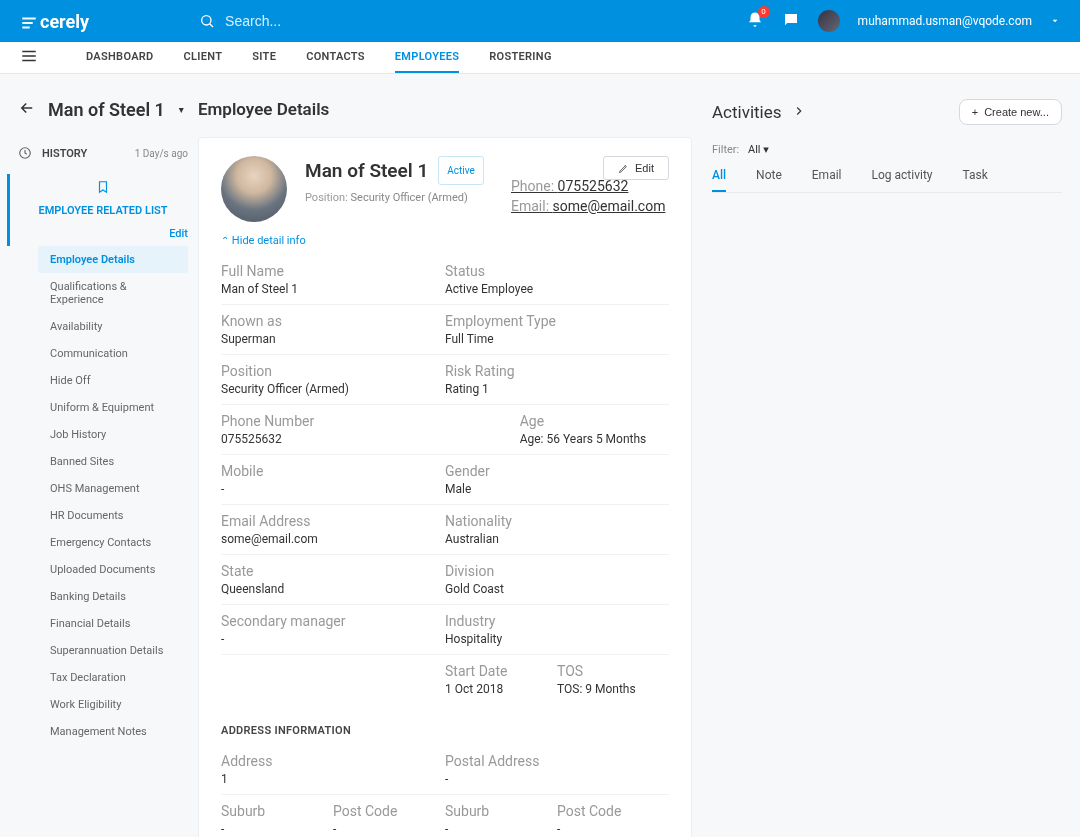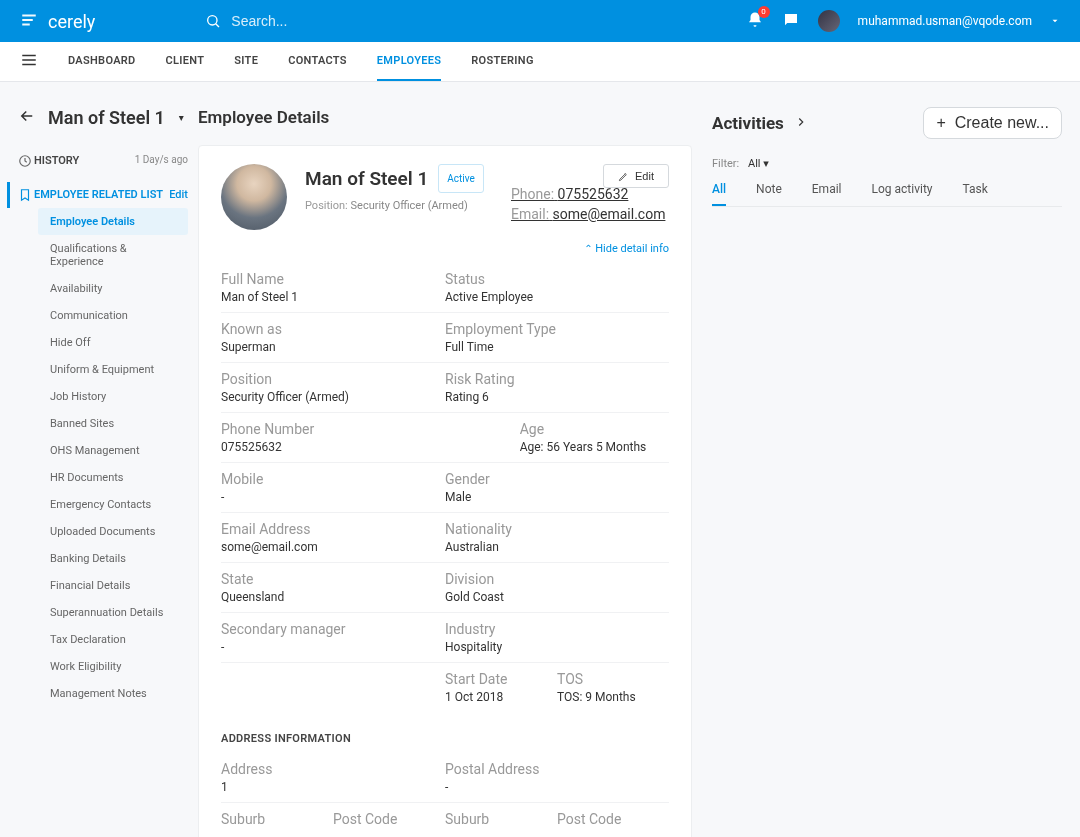--- a/index.html
+++ b/index.html
@@ -1,76 +1,76 @@
 <!DOCTYPE html>
 <html><head>
 <meta charset="utf-8">
 <style>
 * { box-sizing: border-box; margin: 0; padding: 0; }
 body { font-family: -apple-system, BlinkMacSystemFont, "Segoe UI", Roboto, sans-serif; font-size: 13px; color: #333; background: #f7f8fa; width: 1080px; }
 .topbar { background: #0090e0; height: 42px; display: flex; align-items: center; padding: 0 20px; color: #fff; }
-.logo { display: flex; align-items: flex-start; gap: 10px; font-size: 18px; font-weight: 400; }
+.logo { display: flex; align-items: flex-end; gap: 2px; font-size: 18px; font-weight: 700; }
 .logo svg { opacity: 0.95; }
 .search-wrap { display: flex; align-items: center; margin-left: 110px; color: rgba(255,255,255,0.9); gap: 10px; }
 .search-input { background: transparent; border: none; color: #fff; font-size: 14px; outline: none; width: 200px; }
 .search-input::placeholder { color: rgba(255,255,255,0.85); }
 .topbar-right { margin-left: auto; display: flex; align-items: center; gap: 18px; }
 .notif { position: relative; cursor: pointer; }
 .notif-badge { position: absolute; top: -5px; right: -6px; background: #ff3b30; color: #fff; font-size: 8px; width: 12px; height: 12px; border-radius: 50%; display: flex; align-items: center; justify-content: center; }
 .avatar-top { width: 22px; height: 22px; border-radius: 50%; background: linear-gradient(135deg,#334,#667); }
 .user-email { font-size: 12px; }
-.navbar { background: #fff; height: 40px; display: flex; align-items: center; padding: 0 20px; gap: 30px; border-bottom: 1px solid #e5e7eb; }
+.navbar { background: #fff; height: 32px; display: flex; align-items: center; padding: 0 20px; gap: 48px; border-bottom: 1px solid #e5e7eb; }
 .hamburger { cursor: pointer; }
 .nav-tabs { display: flex; gap: 30px; height: 100%; align-items: center; }
 .nav-tab { font-size: 11px; font-weight: 600; letter-spacing: 0.3px; color: #444; cursor: pointer; height: 100%; display: flex; align-items: center; border-bottom: 2px solid transparent; }
 .nav-tab.active { color: #0090e0; border-bottom-color: #0090e0; }
 .layout { display: flex; padding: 25px 18px 12px 18px; gap: 0; }
 .col-left { width: 170px; flex-shrink: 0; }
 .col-main { flex: 1; min-width: 0; padding-left: 10px; padding-right: 20px; }
 .col-right { width: 350px; flex-shrink: 0; }
 .page-title-row { display: flex; align-items: center; gap: 12px; margin-bottom: 20px; }
 .back-arrow { cursor: pointer; }
 .page-title { font-size: 18px; font-weight: 600; }
 .title-dd { cursor: pointer; font-size: 10px; margin-left: 2px; }
 .side-section { margin-bottom: 8px; }
-.side-header { display: flex; gap: 2px; padding: 6px 0; font-size: 11px; font-weight: 600; color: #444; position: relative; }
+.side-header { display: flex; align-items: center; gap: 10px; padding: 6px 0; font-size: 11px; font-weight: 600; color: #444; position: relative; }
 .side-header .edit-link { margin-left: auto; color: #0090e0; font-size: 11px; font-weight: 500; cursor: pointer; }
 .side-header .meta { margin-left: auto; color: #888; font-size: 10px; font-weight: 400; }
-.side-header.blue { color: #0090e0; border-left: 3px solid #0090e0; padding-left: 8px; margin-left: -11px; }
+.side-header.blue { color: #0090e0; border-left: 3px solid #0090e0; padding-left: 8px; margin-left: -11px; flex-direction: column; }
 .side-icon { width: 14px; height: 14px; display: flex; align-items: center; justify-content: center; color: #666; }
 .side-header.blue .side-icon { color: #0090e0; }
 .side-items { padding-left: 24px; }
 .side-item { font-size: 11px; color: #666; padding: 7px 8px; cursor: pointer; border-radius: 3px; }
 .side-item.active { background: #e6f3fb; color: #0090e0; font-weight: 600; margin-left: -4px; padding-left: 12px; }
 .main-heading { font-size: 17px; font-weight: 600; margin-bottom: 18px; }
 .card { background: #fff; border: 1px solid #eceef0; border-radius: 4px; padding: 18px 22px 22px 22px; }
 .card-header { display: flex; gap: 18px; position: relative; }
 .emp-avatar { width: 66px; height: 66px; border-radius: 50%; background: radial-gradient(circle at 50% 30%, #e8d4c0 0%, #d0b8a0 30%, #6a7480 60%, #4a5460 100%); flex-shrink: 0; }
 .emp-name-row { display: flex; align-items: center; gap: 10px; margin-bottom: 6px; }
 .emp-name { font-size: 19px; font-weight: 600; }
 .badge { font-size: 10px; color: #0090e0; border: 1px solid #c8e6f7; padding: 8px 8px; border-radius: 3px; }
 .emp-pos { font-size: 11px; color: #888; }
 .emp-pos .lbl { color: #999; }
 .edit-btn { position: absolute; top: 0; right: 0; border: 1px solid #d5d9dd; background: #fff; padding: 5px 14px; font-size: 11px; border-radius: 3px; cursor: pointer; display: flex; align-items: center; gap: 6px; color: #333; }
 .contact-block { position: absolute; left: 290px; top: 22px; font-size: 14px; text-decoration: underline; }
 .contact-block div { margin-bottom: 4px; }
 .contact-block .lbl { color: #999; }
-.hide-link { text-align: right; font-size: 11px; color: #0090e0; margin-top: 12px; cursor: pointer; }
+.hide-link { text-align: left; font-size: 11px; color: #0090e0; margin-top: 12px; cursor: pointer; }
 .hide-link::before { content: "⌃ "; font-size: 10px; }
 .detail-grid { margin-top: 8px; }
 .detail-row { display: flex; border-bottom: 1px solid #f0f1f3; padding: 8px 0; }
 .detail-row:last-child { border-bottom: none; }
 .detail-cell { flex: 1; min-width: 0; }
 .detail-cell.half { flex: 0.5; }
 .detail-lbl { font-size: 14px; color: #999; margin-bottom: 3px; }
 .detail-val { font-size: 12px; color: #333; }
 .section-title { font-size: 11px; font-weight: 600; letter-spacing: 0.3px; color: #444; margin: 20px 0 6px 0; }
 .right-header { display: flex; align-items: center; margin-bottom: 18px; }
-.right-title { font-size: 17px; font-weight: 700; margin-right: 10px; }
-.create-btn { margin-left: auto; border: 1px solid #d5d9dd; background: #fff; padding: 6px 12px; font-size: 16px; border-radius: 8px; cursor: pointer; color: #333; }
+.right-title { font-size: 17px; font-weight: 400; margin-right: 10px; }
+.create-btn { margin-left: auto; border: 1px solid #d5d9dd; background: #fff; padding: 6px 12px; font-size: 11px; border-radius: 8px; cursor: pointer; color: #333; }
 .filter-row { font-size: 11px; color: #888; margin-bottom: 12px; }
 .filter-row .val { color: #333; margin-left: 6px; }
 .act-tabs { display: flex; gap: 30px; border-bottom: 1px solid #e8eaec; }
 .act-tab { font-size: 12px; color: #555; padding-bottom: 8px; cursor: pointer; border-bottom: 2px solid transparent; }
 .act-tab.active { color: #0090e0; border-bottom-color: #0090e0; font-weight: 500; }
 </style>
 </head>
 <body>
 
 <div class="topbar">
@@ -230,21 +230,21 @@
               <div class="detail-val">Full Time</div>
             </div>
         </div>
         <div class="detail-row">
           <div class="detail-cell">
               <div class="detail-lbl">Position</div>
               <div class="detail-val">Security Officer (Armed)</div>
             </div>
           <div class="detail-cell">
               <div class="detail-lbl">Risk Rating</div>
-              <div class="detail-val">Rating 6</div>
+              <div class="detail-val">Rating 1</div>
             </div>
         </div>
         <div class="detail-row">
           <div class="detail-cell">
               <div class="detail-lbl">Phone Number</div>
               <div class="detail-val">075525632</div>
             </div>
           <div class="detail-cell half">
               <div class="detail-lbl">Age</div>
               <div class="detail-val">Age: 56 Years 5 Months</div>

